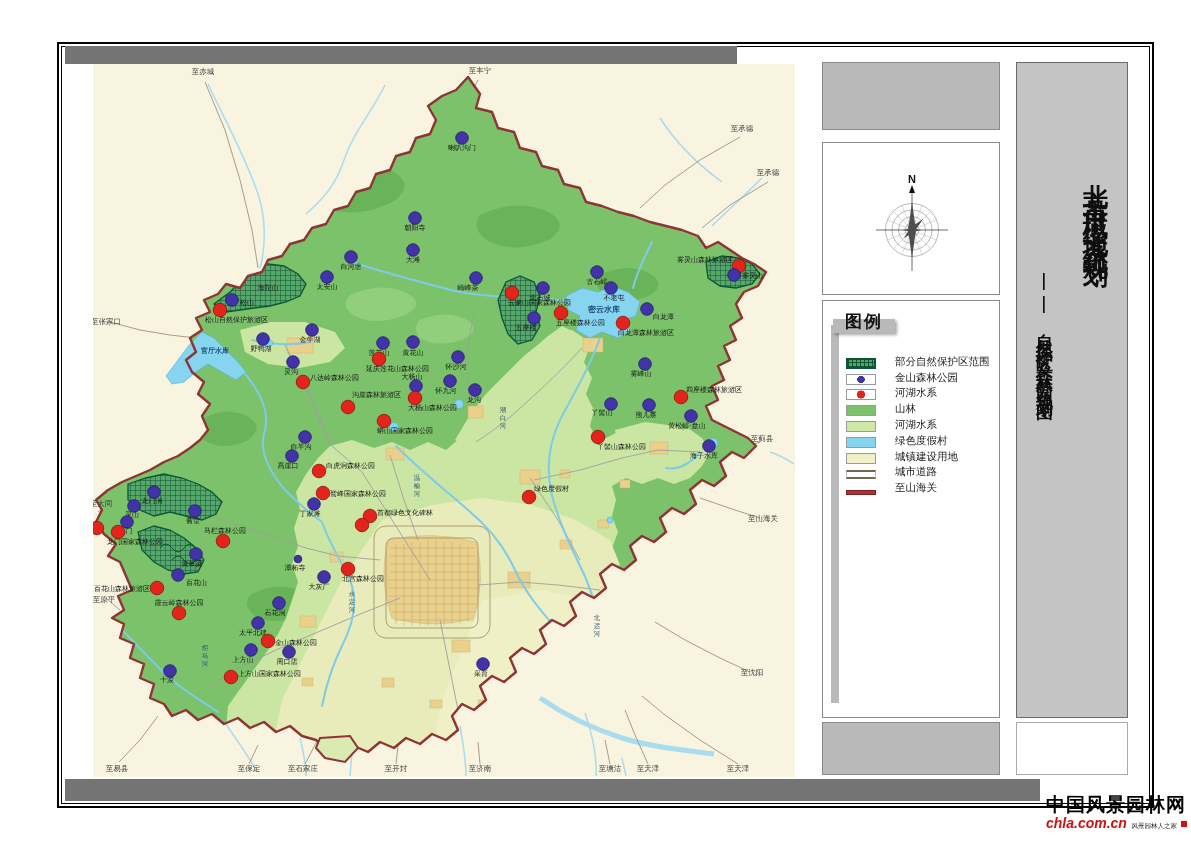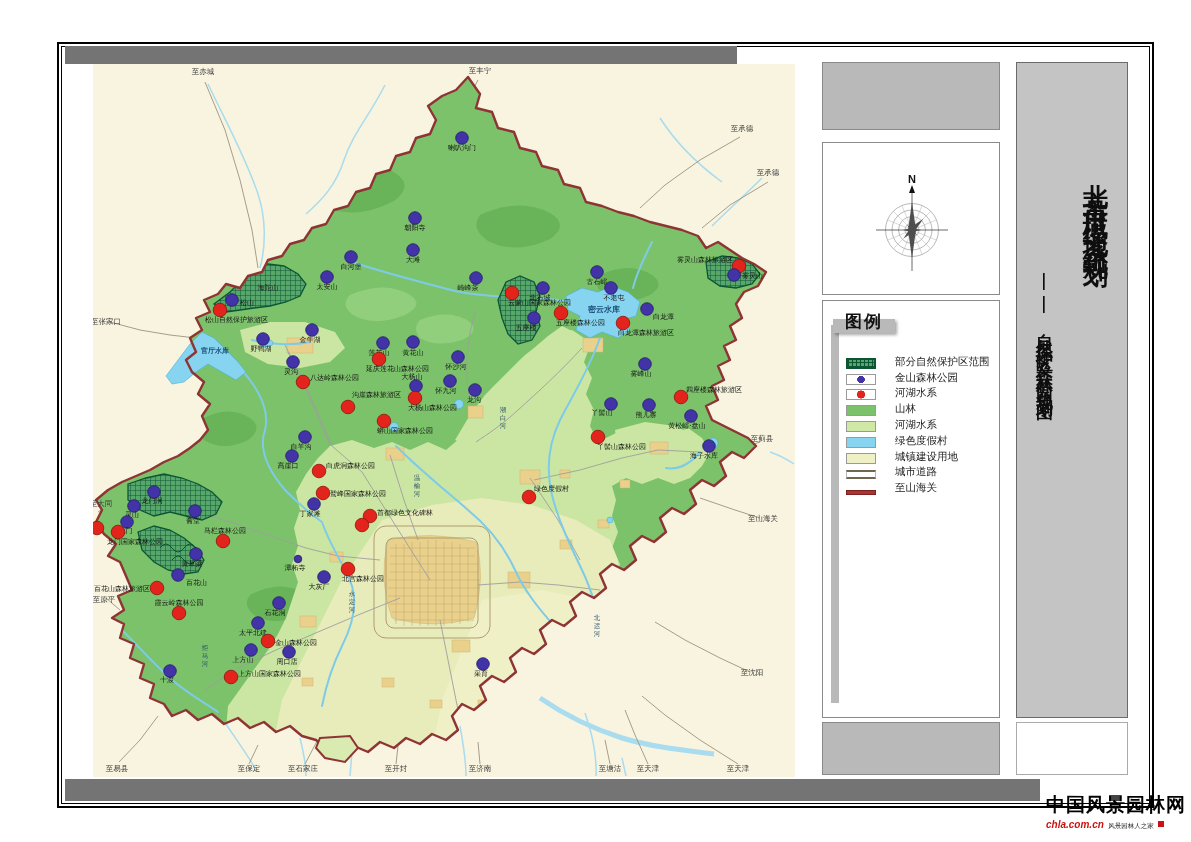--- a/index.html
+++ b/index.html
@@ -36,21 +36,21 @@
   .sw-boundary{background:#a83434;height:5px;border:1px solid #7c2020;}
   .l-lab{font-size:10.5px;color:#1c1c1c;white-space:nowrap;}
   .title-strip{position:absolute;left:1016px;top:62px;width:112px;height:656px;background:#c4c4c4;border:1px solid #6a6a6a;box-sizing:border-box;}
   .title-box-bottom{position:absolute;left:1016px;top:722px;width:112px;height:53px;background:#fff;border:1px solid #aaa;box-sizing:border-box;}
   .t-main{position:absolute;right:14px;top:100px;writing-mode:vertical-rl;font-size:25px;font-weight:bold;
           letter-spacing:8px;color:#0e0e0e;}
   .t-sub{position:absolute;left:16px;top:210px;writing-mode:vertical-rl;font-size:17px;font-weight:bold;
          letter-spacing:6px;color:#0e0e0e;}
   .watermark{position:absolute;left:1046px;top:795px;width:145px;text-align:left;line-height:1.05;z-index:5;}
   .wm-title{font-family:"DejaVu Serif",serif;font-size:19px;font-weight:bold;color:#000;letter-spacing:1px;white-space:nowrap;}
-  .wm-sub{font-size:10px;font-weight:bold;font-style:italic;color:#cc1111;white-space:nowrap;}
+  .wm-sub{font-size:14px;font-weight:bold;font-style:italic;color:#cc1111;white-space:nowrap;}
   .wm-note{font-size:6.5px;font-style:normal;color:#222;}
   .wm-seal{display:inline-block;width:6px;height:6px;background:#cc1111;vertical-align:middle;}
 </style>
 </head>
 <body>
 
 <div class="sheet"></div>
 <div class="bar bar-top"></div>
 <div class="bar bar-bottom"></div>
 

